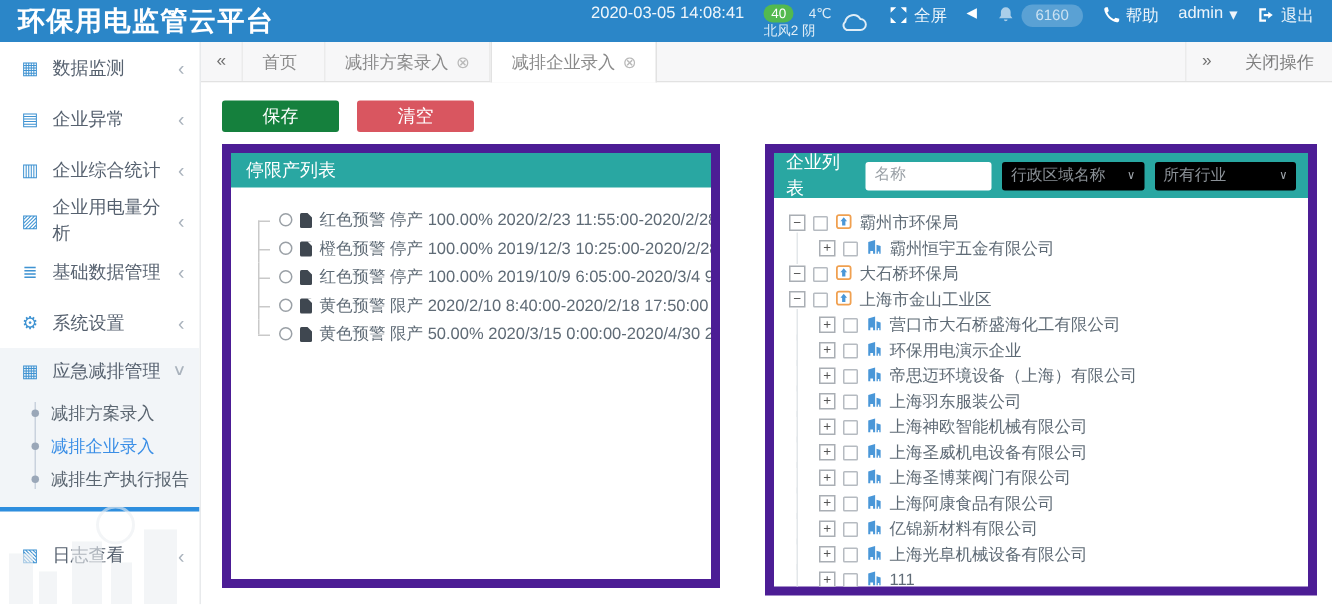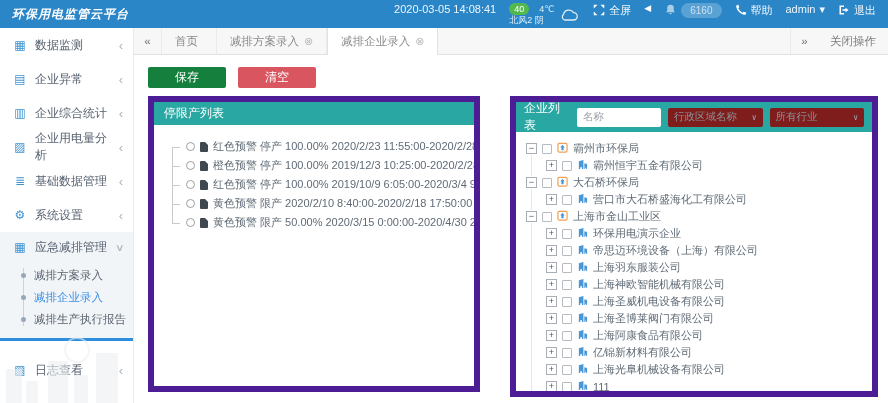--- a/index.html
+++ b/index.html
@@ -2,21 +2,21 @@
 <html><head>
 <meta charset="utf-8">
 <style>
   * { margin:0; padding:0; box-sizing:border-box; }
   html,body { width:888px; height:403px; overflow:hidden; }
   body { font-family:"Liberation Sans","DejaVu Sans",sans-serif; background:#fff; }
   .app { position:relative; width:888px; height:403px; overflow:hidden; background:#fff; }
 
   
   .header { height:28px; background:#2b86c8; display:flex; align-items:center; padding:0 12px; color:#fff; }
-  .h-title { font-size:12px; font-weight:bold; letter-spacing:1px;font-style:italic; }
+  .h-title { font-size:18px; font-weight:bold; letter-spacing:1px; }
   .h-right { margin-left:auto; display:flex; align-items:flex-start; gap:13px; font-size:11px; color:rgba(255,255,255,.92); }
   .h-item { display:flex; align-items:center; gap:4px; cursor:pointer; white-space:nowrap; }
   .weather { display:flex; align-items:center; gap:4px; }
   .w-col { display:flex; flex-direction:column; font-size:9px; line-height:1.15; color:rgba(255,255,255,.85); }
   .w-top { display:flex; align-items:center; gap:10px; }
   .aqi { background:#53b94f; border-radius:8px; padding:0 5px; height:12px; line-height:12px; font-size:9px; color:#fff; }
   .msg { opacity:.8; }
   .msg-badge { background:rgba(255,255,255,.28); border-radius:9px; padding:0 9px; height:15px; line-height:15px; font-size:10px; }
   .spk { font-size:9px; color:#fff; }
   .h-ico svg { display:block; }
@@ -66,21 +66,21 @@
   .panels { display:flex; margin-top:8px; }
   .panel { border:6px solid #4c1d95; background:#fff; overflow:hidden; }
   .panel-left { width:332px; height:296px; margin-right:30px; flex:none; }
   .panel-right { width:368px; height:301px; flex:none; }
   .p-head { background:#29a7a2; color:#fff; font-size:12px; }
   .p-head-left { height:23px; line-height:23px; padding:0 10px; }
   .p-head-right { height:30px; display:flex; align-items:center; gap:7px; padding:0 8px;font-family:Liberation Mono, monospace; }
   .p-title-right { margin-right:auto; }
   .f-input { width:84px; height:19px; border:none; border-radius:2px; font-size:10.5px; padding:0 6px; color:#666; background:#fff; font-family:inherit; }
   .f-input::placeholder { color:#9aa0a6; }
-  .f-select { width:98px; height:19px; background:#7f1d1d; border-radius:2px; font-size:10.5px; color:#8a9096; display:flex; align-items:center; justify-content:space-between; padding:0 6px; cursor:pointer; }
+  .f-select { width:98px; height:19px; background:#000000; border-radius:2px; font-size:10.5px; color:#8a9096; display:flex; align-items:center; justify-content:space-between; padding:0 6px; cursor:pointer; }
   .f-select .v { color:#a0a6ac; font-size:8px; }
 
   
   .ltree { padding:12px 8px 8px 12px; font-size:11px; color:#5f6b76; }
   .lrow { height:19px; display:flex; align-items:center; gap:5px; position:relative; padding-left:20px; cursor:pointer; white-space:nowrap; }
   .lrow::before { content:""; position:absolute; left:6px; top:0; height:100%; width:1px; background:#c9c9c9; }
   .lrow.first::before { top:50%; height:50%; }
   .lrow.last::before { top:0; height:50%; }
   .lrow::after { content:""; position:absolute; left:6px; top:50%; width:8px; height:1px; background:#c9c9c9; }
   .radio { width:9px; height:9px; border:1px solid #9aa0a6; border-radius:50%; background:#fff; flex:none; }
@@ -353,43 +353,43 @@
                 <span class="node-ico bureau">
                   <svg width="11" height="11" viewBox="0 0 12 12">
                     <rect x="1" y="1.5" width="10" height="9.5" rx="1.5" fill="none" stroke="#f0a050" stroke-width="1.3"></rect>
                     <path d="M6 3l2.4 3H7.2v3H4.8V6H3.6z" fill="#4a97d8"></path>
                   </svg>
                 </span>
 
                 <span>大石桥环保局</span>
               </div>
 
-              <div class="rrow lvl1">
-                <span class="exp"></span>
-                <span class="cb"></span>
-
-                <span class="node-ico bldg">
-                  <svg width="11" height="11" viewBox="0 0 12 12" fill="#4a97d8">
-                    <path d="M2 11V2.5L7 1v10H5.5V9h-2v2zM4 3.5h1.5v1H4zm0 2h1.5v1H4zM8 11V4.5l3 1V11h-1V9.5H9V11z"></path>
-                  </svg>
-                </span>
-                <span>营口市大石桥盛海化工有限公司</span>
-              </div>
-
               <div class="rrow parent">
                 <span class="exp"></span>
                 <span class="cb"></span>
                 <span class="node-ico bureau">
                   <svg width="11" height="11" viewBox="0 0 12 12">
                     <rect x="1" y="1.5" width="10" height="9.5" rx="1.5" fill="none" stroke="#f0a050" stroke-width="1.3"></rect>
                     <path d="M6 3l2.4 3H7.2v3H4.8V6H3.6z" fill="#4a97d8"></path>
                   </svg>
                 </span>
 
                 <span>上海市金山工业区</span>
+              </div>
+
+              <div class="rrow lvl1">
+                <span class="exp"></span>
+                <span class="cb"></span>
+
+                <span class="node-ico bldg">
+                  <svg width="11" height="11" viewBox="0 0 12 12" fill="#4a97d8">
+                    <path d="M2 11V2.5L7 1v10H5.5V9h-2v2zM4 3.5h1.5v1H4zm0 2h1.5v1H4zM8 11V4.5l3 1V11h-1V9.5H9V11z"></path>
+                  </svg>
+                </span>
+                <span>营口市大石桥盛海化工有限公司</span>
               </div>
 
               <div class="rrow lvl1">
                 <span class="exp"></span>
                 <span class="cb"></span>
 
                 <span class="node-ico bldg">
                   <svg width="11" height="11" viewBox="0 0 12 12" fill="#4a97d8">
                     <path d="M2 11V2.5L7 1v10H5.5V9h-2v2zM4 3.5h1.5v1H4zm0 2h1.5v1H4zM8 11V4.5l3 1V11h-1V9.5H9V11z"></path>
                   </svg>

